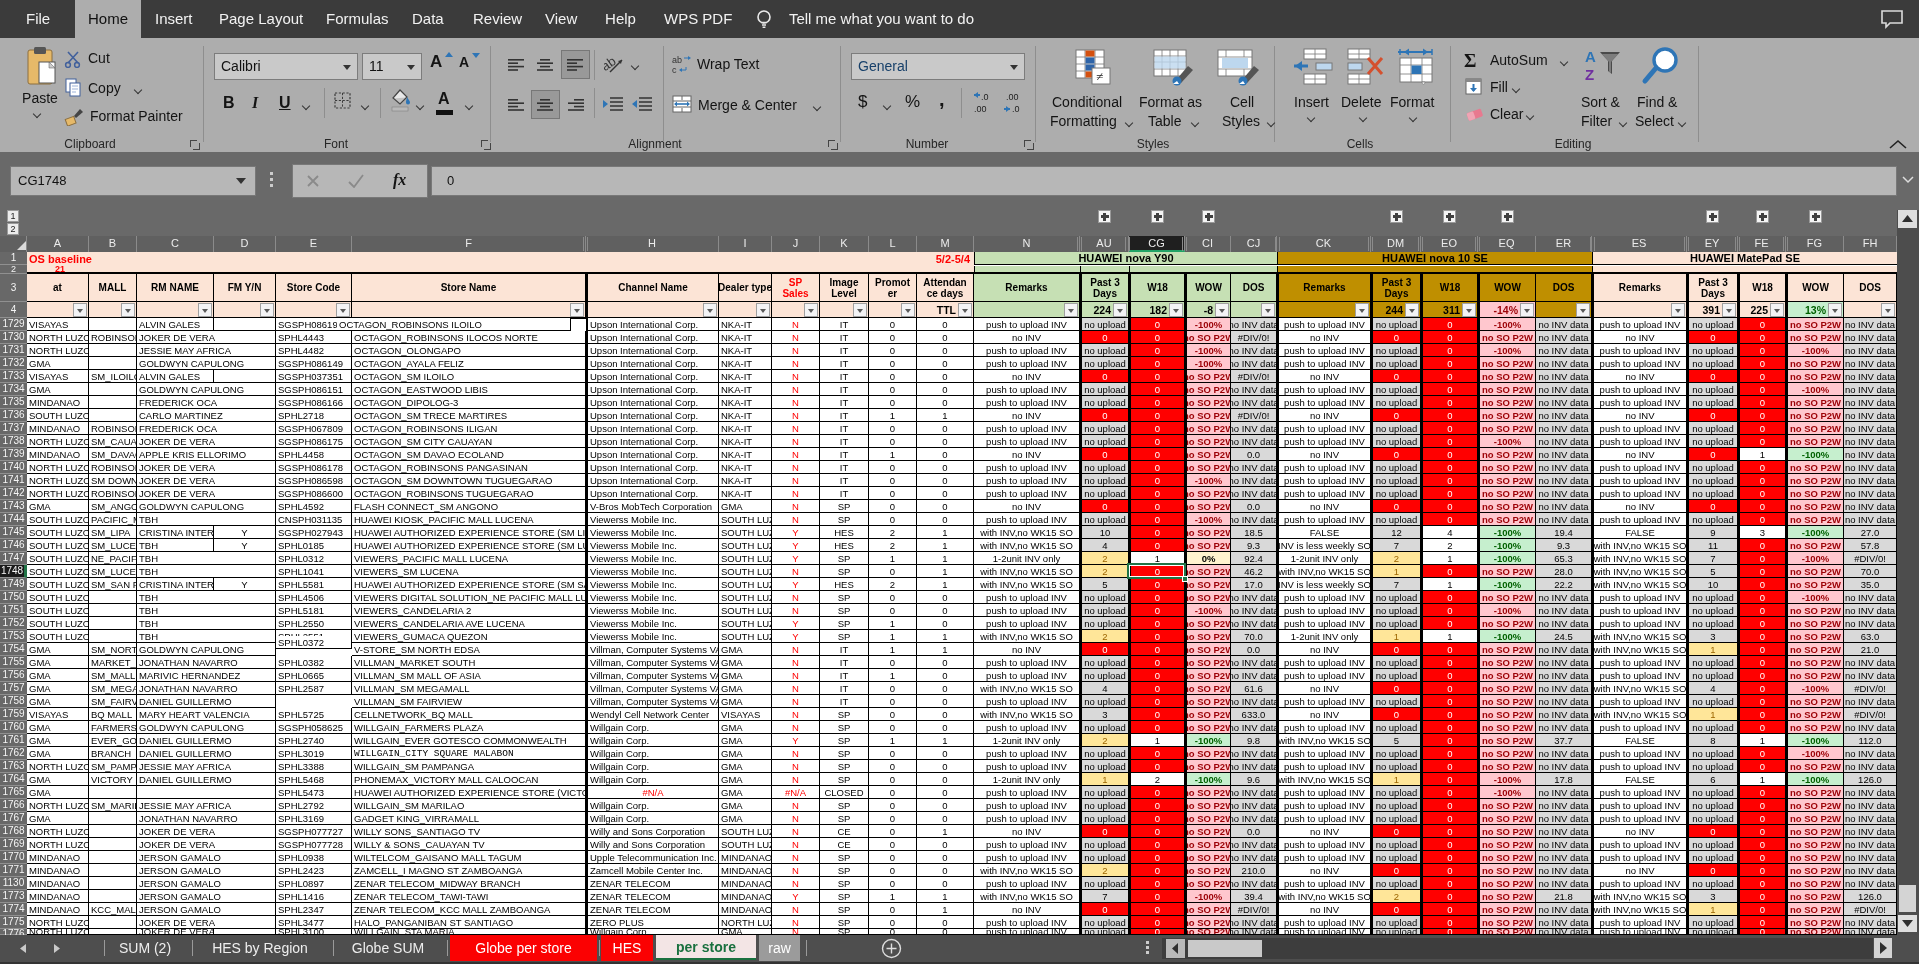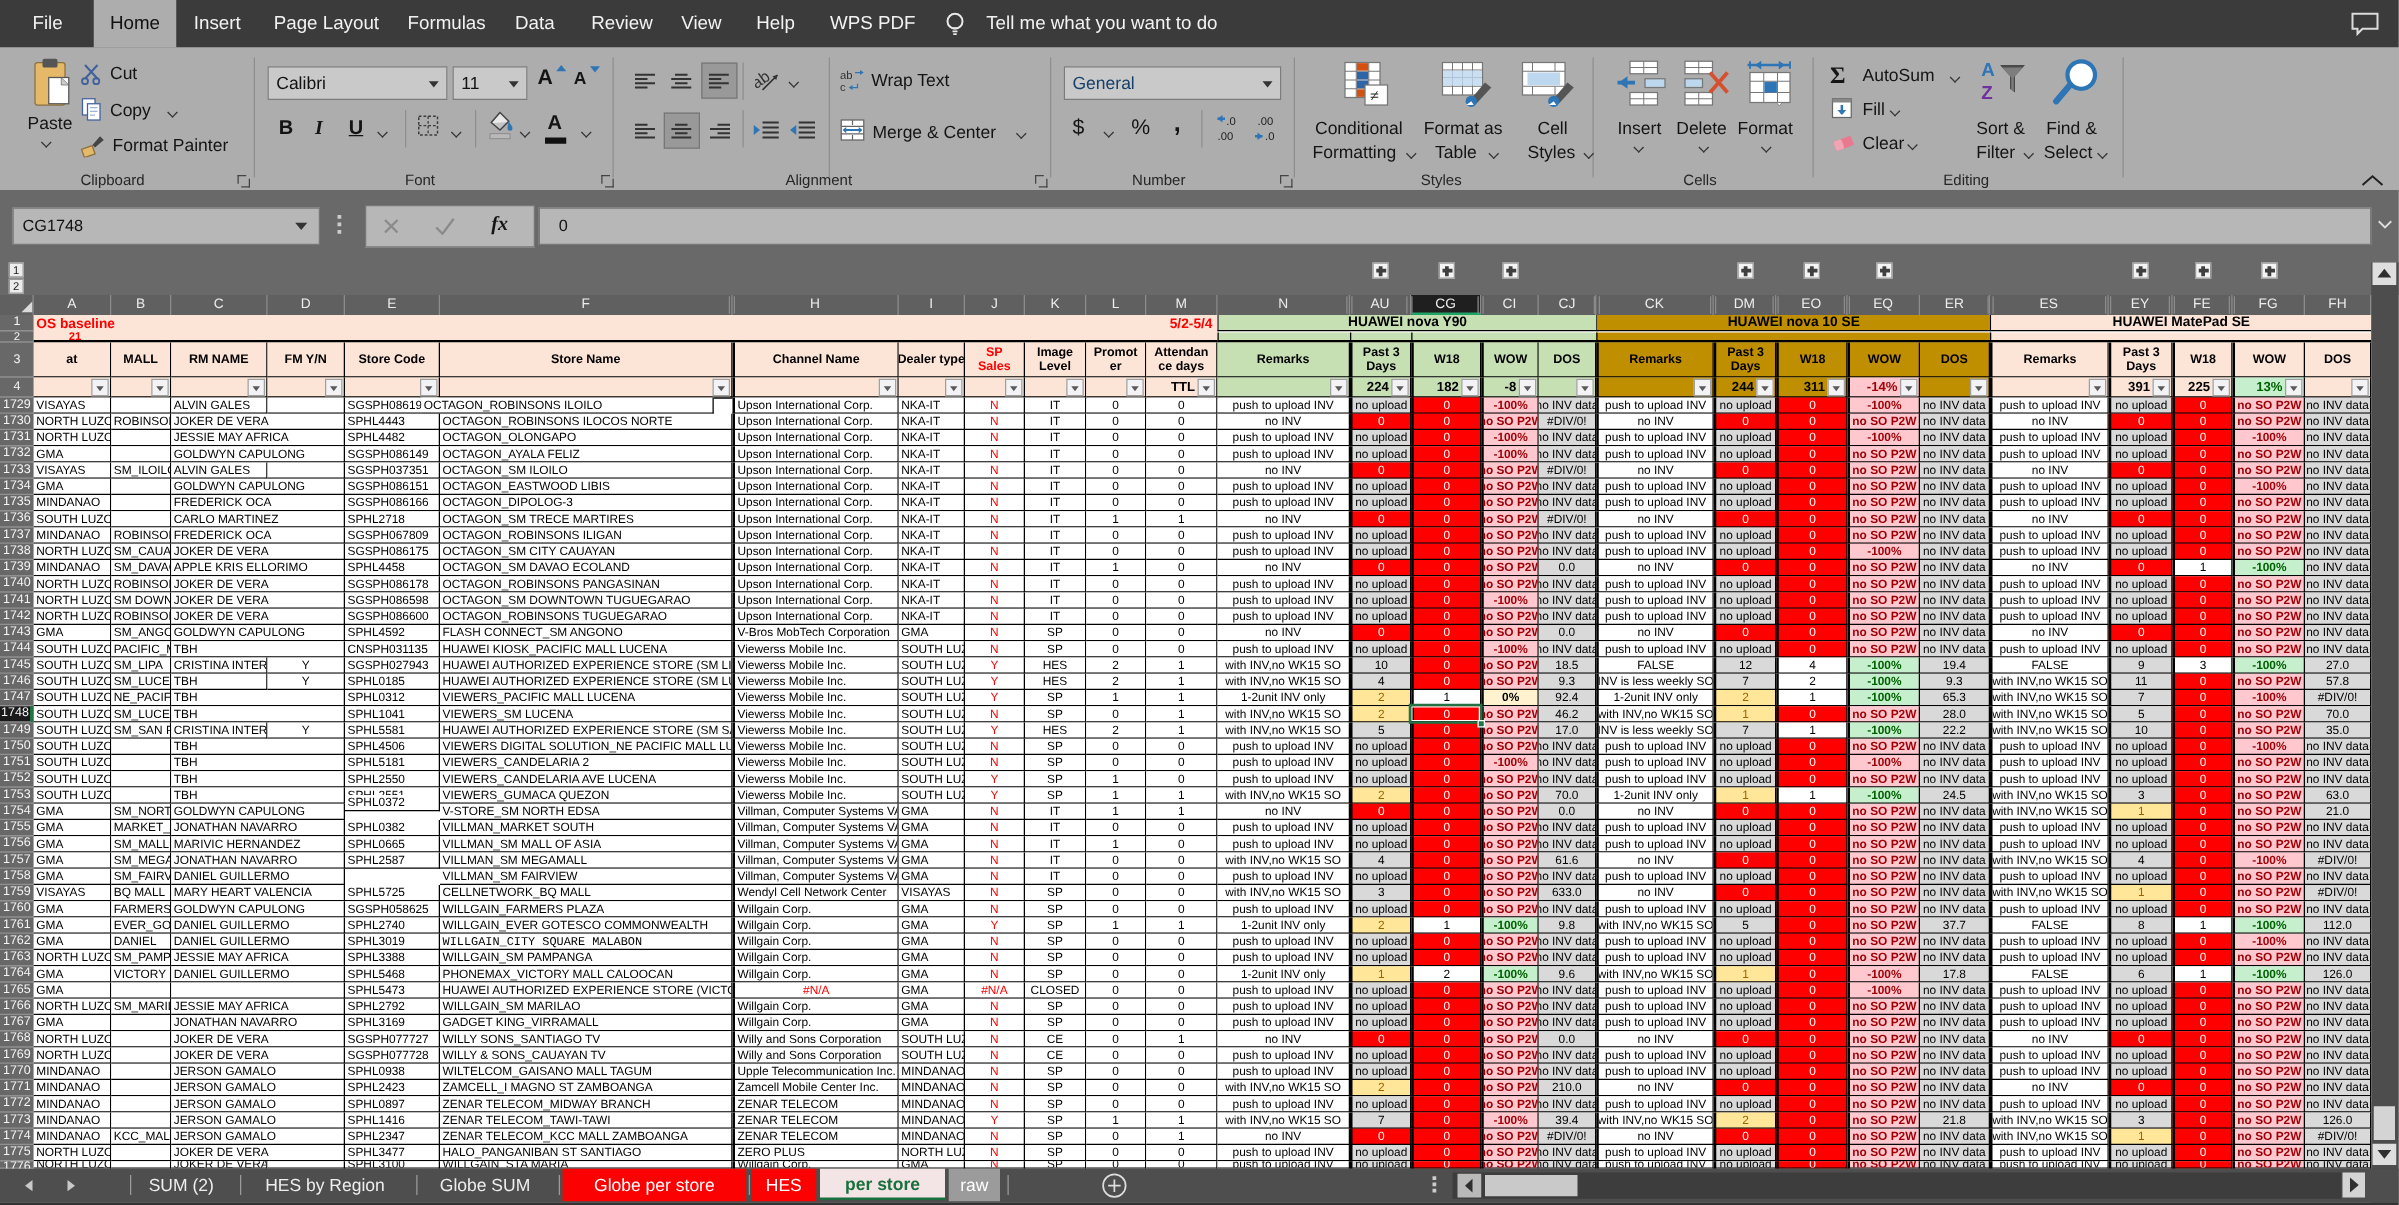--- a/index.html
+++ b/index.html
@@ -1507,21 +1507,21 @@
       <div class="cell cc bgr" style="left:1421px;top:482px;width:57px;height:13px;border-left:2px solid #000;">0</div>
       <div class="cell cc bgpk" style="left:1478px;top:482px;width:58px;height:13px;border-left:2px solid #000;">no SO P2W</div>
       <div class="cell cc bgg" style="left:1536px;top:482px;width:56px;height:13px;">37.7</div>
       <div class="cell cc " style="left:1592px;top:482px;width:95px;height:13px;border-left:2px solid #000;">FALSE</div>
       <div class="cell cc bgg" style="left:1687px;top:482px;width:51px;height:13px;border-left:2px solid #000;">8</div>
       <div class="cell cc " style="left:1738px;top:482px;width:48px;height:13px;border-left:2px solid #000;">1</div>
       <div class="cell cc bggn" style="left:1786px;top:482px;width:58px;height:13px;border-left:2px solid #000;">-100%</div>
       <div class="cell cc bgg" style="left:1844px;top:482px;width:53px;height:13px;">112.0</div>
       <div class="gut" style="top:495px;height:13px;line-height:12px">1762</div>
       <div class="cell cl" style="left:27px;top:495px;width:62px;height:13px;">GMA</div>
-      <div class="cell cl" style="left:89px;top:495px;width:48px;height:13px;">DANIEL</div>
+      <div class="cell cl" style="left:89px;top:495px;width:48px;height:13px;">BRANCH</div>
       <div class="cell cl" style="left:137px;top:495px;width:139px;height:13px;">DANIEL GUILLERMO</div>
       <div class="cell cl" style="left:276px;top:495px;width:76px;height:13px;">SPHL3019</div>
       <div class="cell cl" style="left:352px;top:495px;width:234px;height:13px;font-family:Liberation Mono, monospace;">WILLGAIN_CITY SQUARE MALABON</div>
       <div class="cell cl" style="left:586px;top:495px;width:133px;height:13px;border-left:2px solid #000;">Willgain Corp.</div>
       <div class="cell cl" style="left:719px;top:495px;width:53px;height:13px;">GMA</div>
       <div class="cell cc red" style="left:772px;top:495px;width:48px;height:13px;">N</div>
       <div class="cell cc" style="left:820px;top:495px;width:49px;height:13px;">SP</div>
       <div class="cell cc" style="left:869px;top:495px;width:48px;height:13px;">0</div>
       <div class="cell cc" style="left:917px;top:495px;width:57px;height:13px;">0</div>
       <div class="cell cc " style="left:974px;top:495px;width:106px;height:13px;">push to upload INV</div>
@@ -1775,21 +1775,21 @@
       <div class="cell cc " style="left:1277px;top:612px;width:94px;height:13px;border-left:2px solid #000;">no INV</div>
       <div class="cell cc bgr" style="left:1371px;top:612px;width:50px;height:13px;border-left:2px solid #000;">0</div>
       <div class="cell cc bgr" style="left:1421px;top:612px;width:57px;height:13px;border-left:2px solid #000;">0</div>
       <div class="cell cc bgpk" style="left:1478px;top:612px;width:58px;height:13px;border-left:2px solid #000;">no SO P2W</div>
       <div class="cell cc bgg" style="left:1536px;top:612px;width:56px;height:13px;">no INV data</div>
       <div class="cell cc " style="left:1592px;top:612px;width:95px;height:13px;border-left:2px solid #000;">no INV</div>
       <div class="cell cc bgr" style="left:1687px;top:612px;width:51px;height:13px;border-left:2px solid #000;">0</div>
       <div class="cell cc bgr" style="left:1738px;top:612px;width:48px;height:13px;border-left:2px solid #000;">0</div>
       <div class="cell cc bgpk" style="left:1786px;top:612px;width:58px;height:13px;border-left:2px solid #000;">no SO P2W</div>
       <div class="cell cc bgg" style="left:1844px;top:612px;width:53px;height:13px;">no INV data</div>
-      <div class="gut" style="top:625px;height:13px;line-height:12px">1772</div>
+      <div class="gut" style="top:625px;height:13px;line-height:12px">1130</div>
       <div class="cell cl" style="left:27px;top:625px;width:62px;height:13px;">MINDANAO</div>
       <div class="cell cl" style="left:89px;top:625px;width:48px;height:13px;"></div>
       <div class="cell cl" style="left:137px;top:625px;width:139px;height:13px;">JERSON GAMALO</div>
       <div class="cell cl" style="left:276px;top:625px;width:76px;height:13px;">SPHL0897</div>
       <div class="cell cl" style="left:352px;top:625px;width:234px;height:13px;">ZENAR TELECOM_MIDWAY BRANCH</div>
       <div class="cell cl" style="left:586px;top:625px;width:133px;height:13px;border-left:2px solid #000;">ZENAR TELECOM</div>
       <div class="cell cl" style="left:719px;top:625px;width:53px;height:13px;">MINDANAO</div>
       <div class="cell cc red" style="left:772px;top:625px;width:48px;height:13px;">N</div>
       <div class="cell cc" style="left:820px;top:625px;width:49px;height:13px;">SP</div>
       <div class="cell cc" style="left:869px;top:625px;width:48px;height:13px;">0</div>

